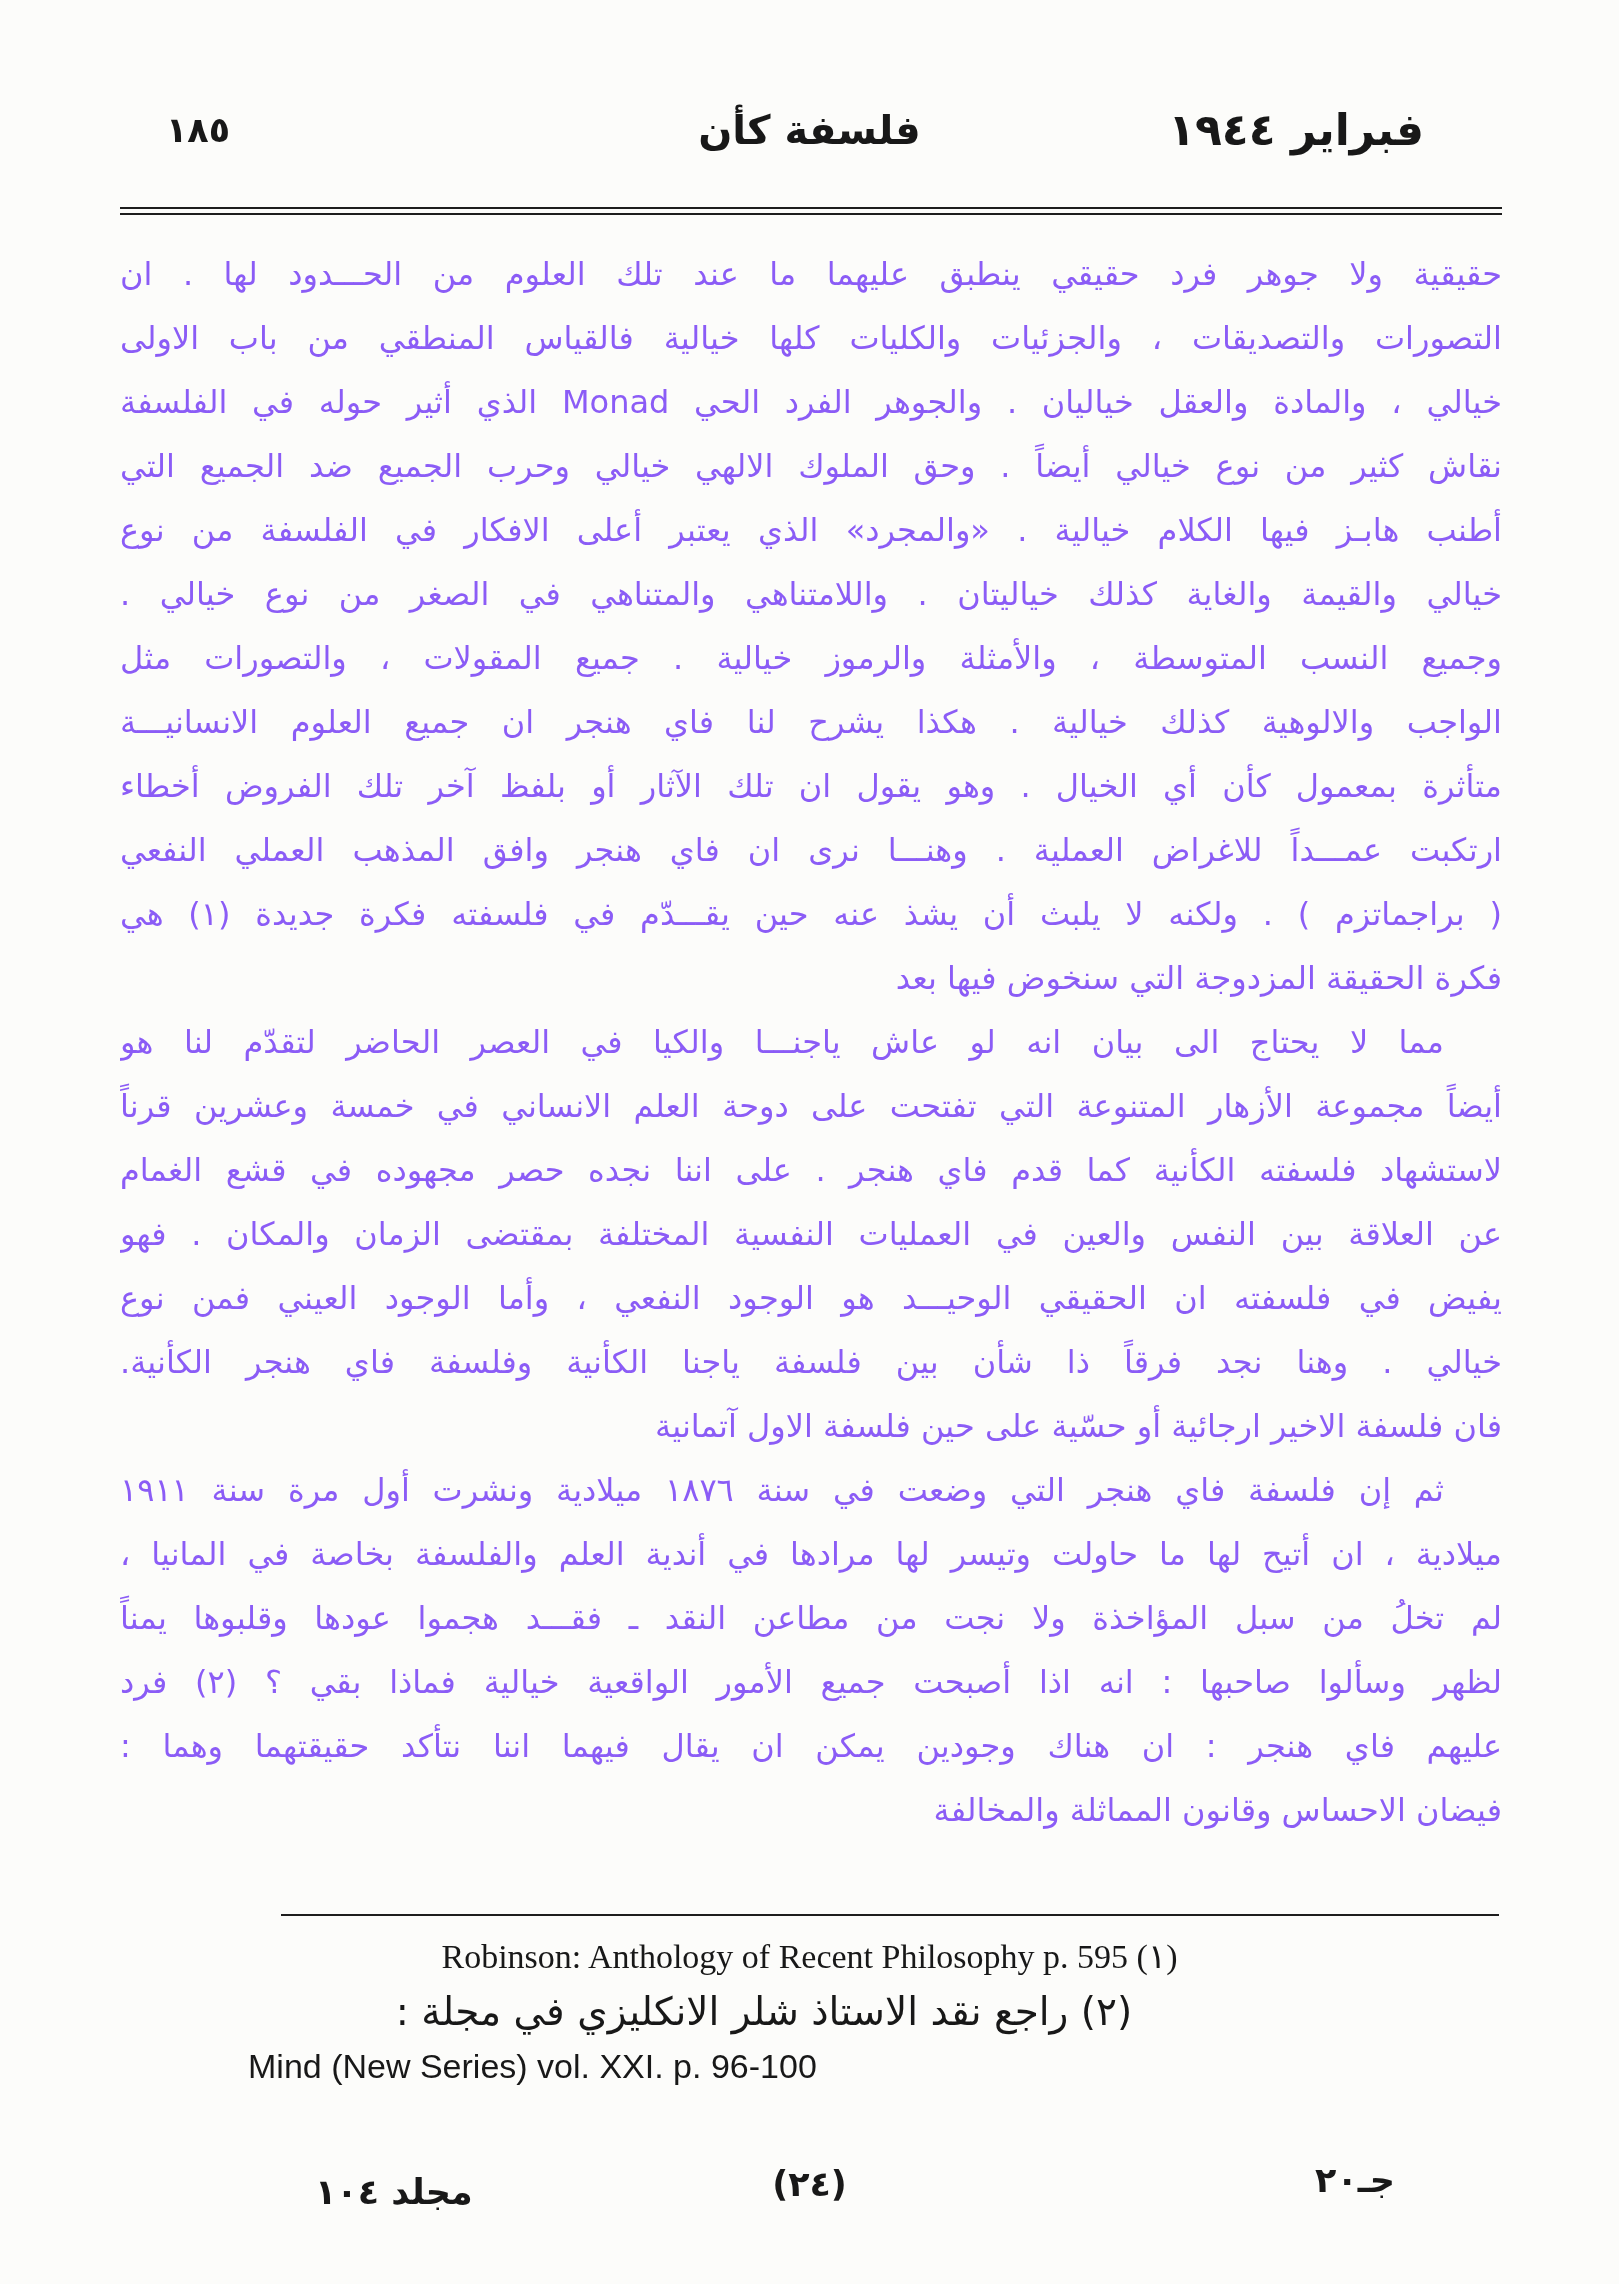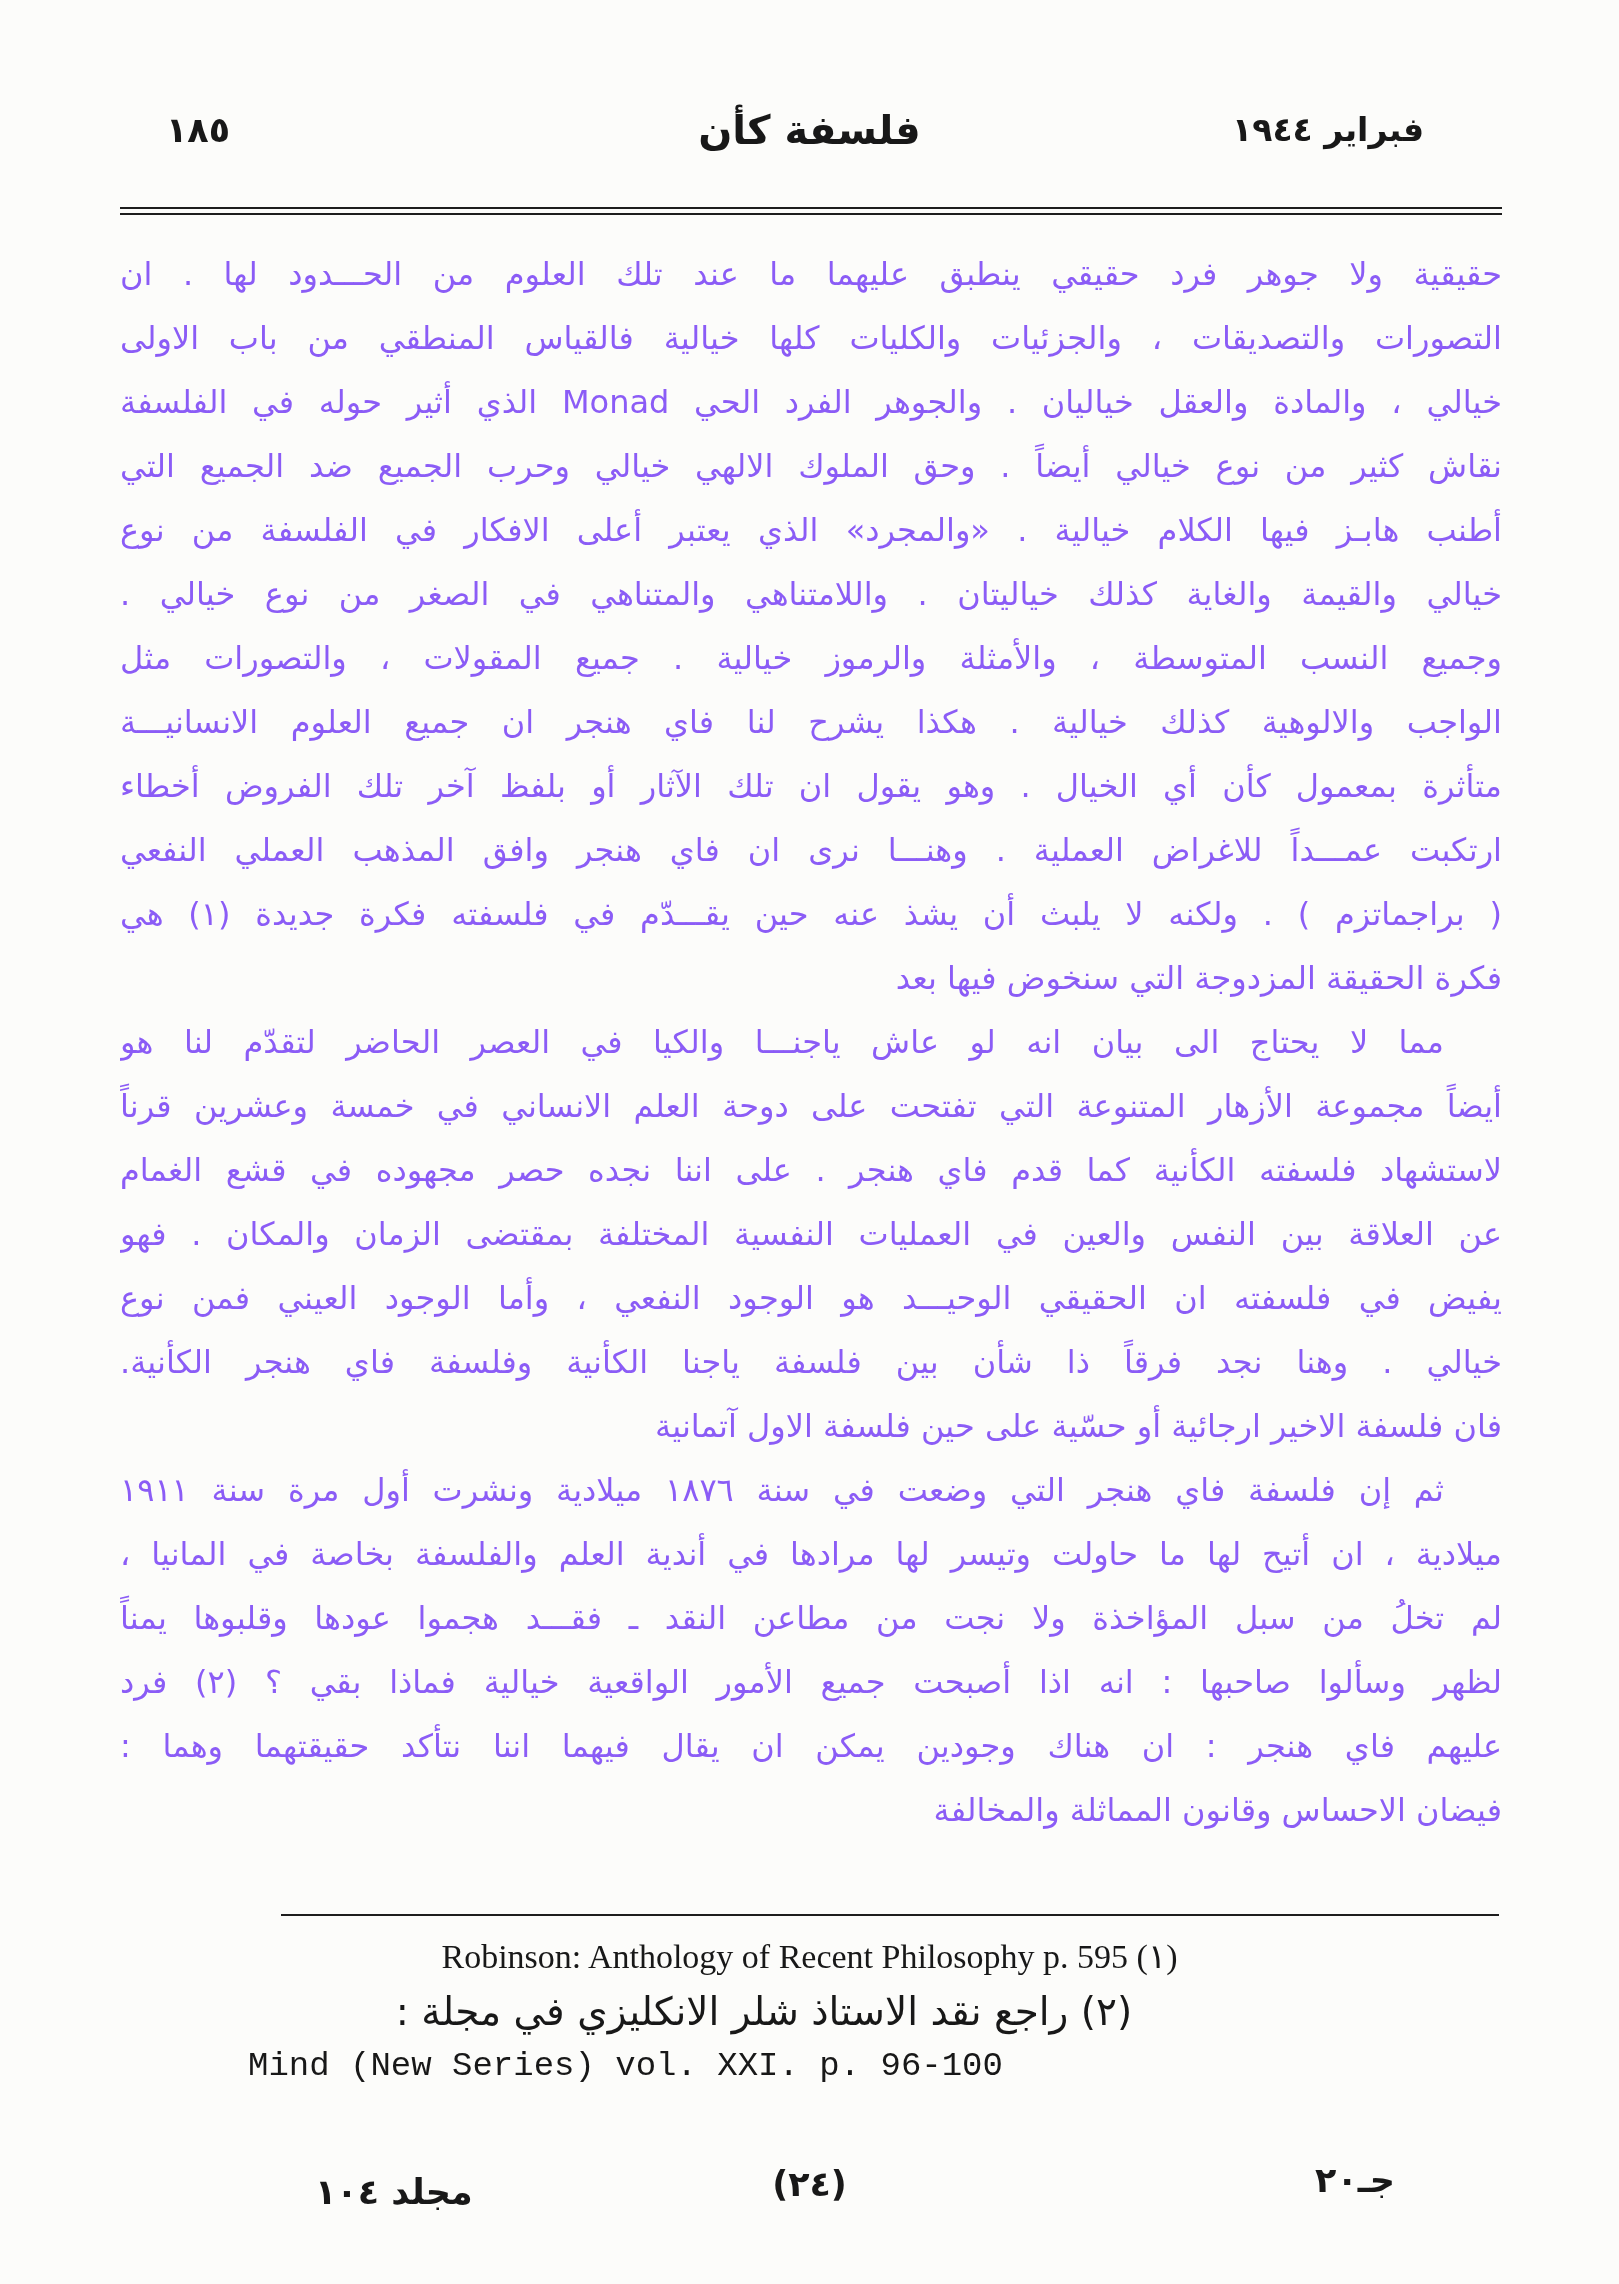--- a/index.html
+++ b/index.html
@@ -18,21 +18,21 @@
   .header {
     position: absolute;
     top: 98px; left: 0; right: 0;
     height: 63px;
     display: flex;
     align-items: center;
     justify-content: space-between;
     padding: 0 195px 0 166px;
     direction: rtl;
   }
-  .header .date   { font-size: 33px; font-weight: 600; }
+  .header .date   { font-size: 44px; font-weight: 600; }
   .header .title  {
     position: absolute; left: 50%; transform: translateX(-50%);
     font-size: 40px; font-weight: 700;
   }
   .header .pagenum { font-size: 35px; font-weight: 700; }
   .header-rule {
     position: absolute;
     top: 207px; left: 120px; right: 117px;
     height: 8.3px;
     border-top: 2.5px solid #1d1d1d;
@@ -81,21 +81,21 @@
     direction: rtl;
     text-align: center;
     padding-right: 91px;
     font-size: 39px;
   }
   .fn-3 {
     direction: ltr;
     text-align: left;
     padding-left: 128px;
     font-size: 34px;
-    font-family: Liberation Mono, monospace;
+    font-family: Liberation Sans, sans-serif;
   }
   
   .footer {
     position: absolute;
     top: 2152px; left: 0; right: 0;
     height: 58px;
     direction: rtl;
     font-weight: 700;
     font-size: 35px;
   }

